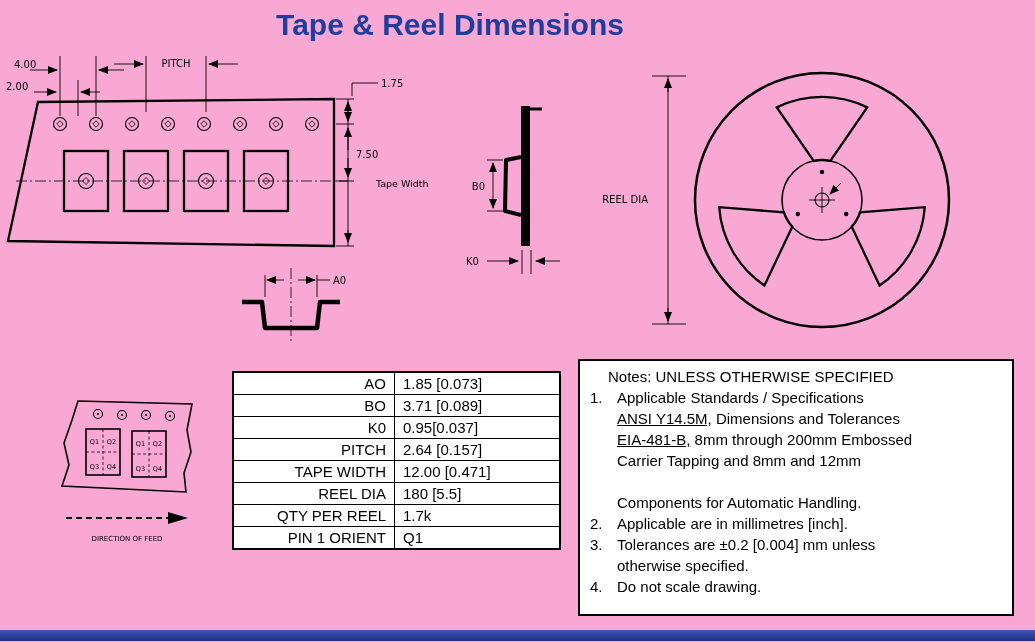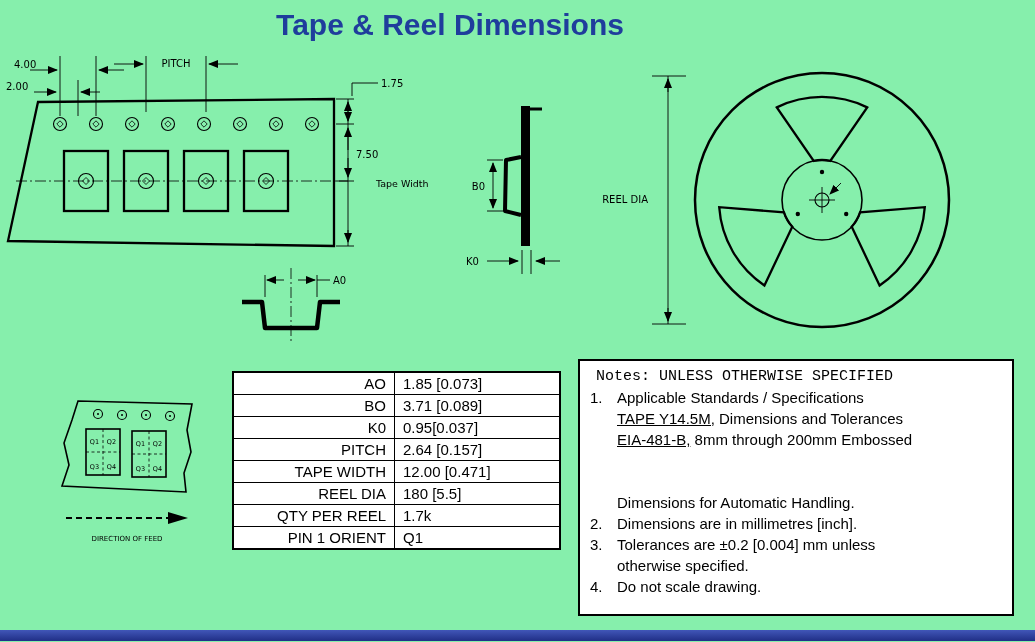--- a/index.html
+++ b/index.html
@@ -1,37 +1,37 @@
 <!DOCTYPE html>
 <html><head>
 <meta charset="utf-8">
 <style>
   html,body{margin:0;padding:0;background:#fff;}
-  .page{position:relative;width:1035px;height:642px;background:#86efac;overflow:hidden;
+  .page{position:relative;width:1035px;height:642px;background:#f9a8d4;overflow:hidden;
         font-family:"Liberation Sans",sans-serif;color:#000;}
   .title{position:absolute;left:150px;top:8px;width:600px;text-align:center;
          font-size:30px;font-weight:bold;color:#1f3d9c;letter-spacing:0px;}
   svg.art{position:absolute;left:0;top:0;}
   svg.art text{font-family:"DejaVu Sans",sans-serif;font-size:10px;fill:#000;}
   svg.art .t9{font-size:9.5px;} svg.art .t7{font-size:7px;} svg.art .t65{font-size:6.5px;}
   .o{stroke:#000;fill:none;}
   .s1{stroke-width:1.1;} .s15{stroke-width:1.6;} .s2{stroke-width:2.3;}
   .d{stroke:#000;stroke-width:0.9;fill:none;}
   .cl{stroke:#000;stroke-width:0.8;fill:none;stroke-dasharray:11 3 2 3;}
   .dash{stroke:#000;stroke-width:0.8;fill:none;stroke-dasharray:3 2.5;}
   .thickline{stroke:#000;stroke-width:4.5;fill:none;stroke-linejoin:round;}
   .dim-table{position:absolute;left:232px;top:371px;border-collapse:collapse;
              font-size:15px;border:2px solid #000;background:#fff;}
   .dim-table td{border:1px solid #000;height:21px;padding:0 8px;line-height:21px;white-space:nowrap;}
   .dim-table td.lbl{width:112px;text-align:right;padding-left:40px;}
   .dim-table td.val{width:148px;text-align:left;}
   .notes-box{position:absolute;left:578px;top:359px;width:412px;min-height:240px;
              border:2px solid #000;background:#fff;padding:5px 10px 8px 10px;
              font-size:15px;line-height:21px;}
-  .note-header{margin-left:6px;font-family:Liberation Mono, monospace;}
+  .note-header{margin-left:18px;}
   .note-item{display:flex;}
   .note-num{width:27px;flex:none;}
   .note-txt{flex:1;}
   .u{text-decoration:underline;}
   .footer-bar{position:absolute;left:0;top:630px;width:1035px;height:11px;
               background:linear-gradient(#4156b8,#202f86);}
 </style>
 </head>
 <body>
 
@@ -269,30 +269,30 @@
         </tr>
     </tbody>
   </table>
 
   <div class="notes-box">
     <div class="note-header">Notes: UNLESS OTHERWISE SPECIFIED</div>
     <div class="note-item">
       <span class="note-num">1.</span>
       <div class="note-txt">
         <span>Applicable Standards / Specifications</span><br>
-        <span class="u">TAPE Y14.5M,</span><span> Dimensions and Tolerances</span><br>
+        <span class="u">ANSI Y14.5M,</span><span> Dimensions and Tolerances</span><br>
         <span class="u">EIA-481-B,</span><span> 8mm through 200mm Embossed</span><br>
+        <span>Carrier Tapping and 8mm and 12mm</span><br>
         <br>
-        <br>
-        <span>Dimensions for Automatic Handling.</span>
+        <span>Components for Automatic Handling.</span>
       </div>
     </div>
     <div class="note-item">
       <span class="note-num">2.</span>
-      <div class="note-txt">Dimensions are in millimetres [inch].</div>
+      <div class="note-txt">Applicable are in millimetres [inch].</div>
     </div>
     <div class="note-item">
       <span class="note-num">3.</span>
       <div class="note-txt">
         <span>Tolerances are ±0.2 [0.004] mm unless</span><br>
         <span>otherwise specified.</span>
       </div>
     </div>
     <div class="note-item">
       <span class="note-num">4.</span>

